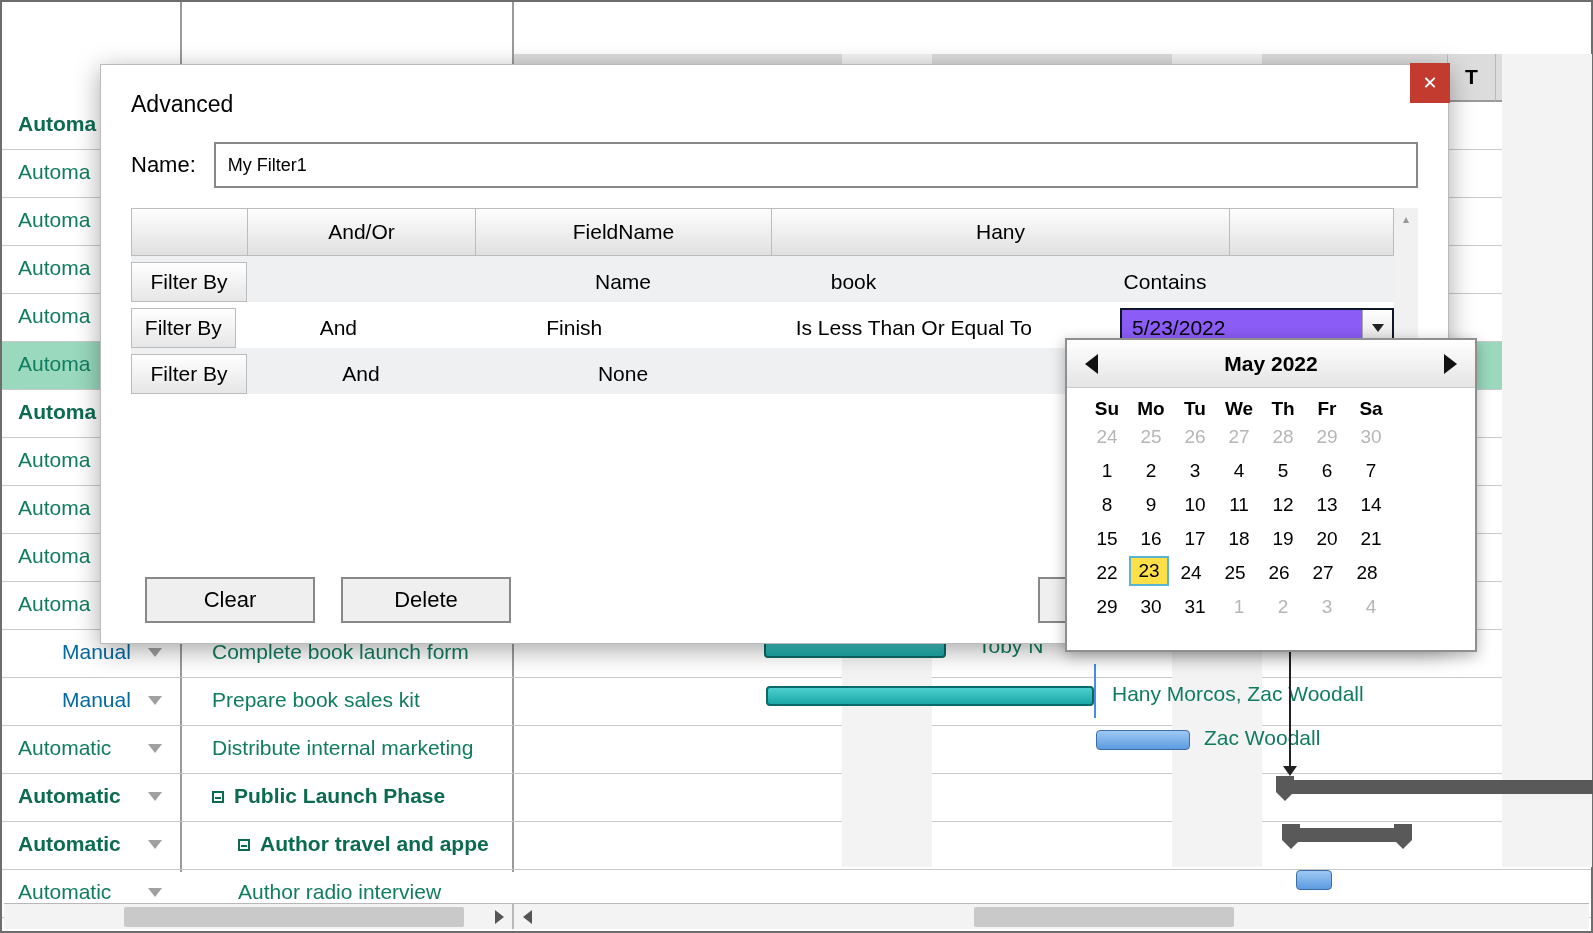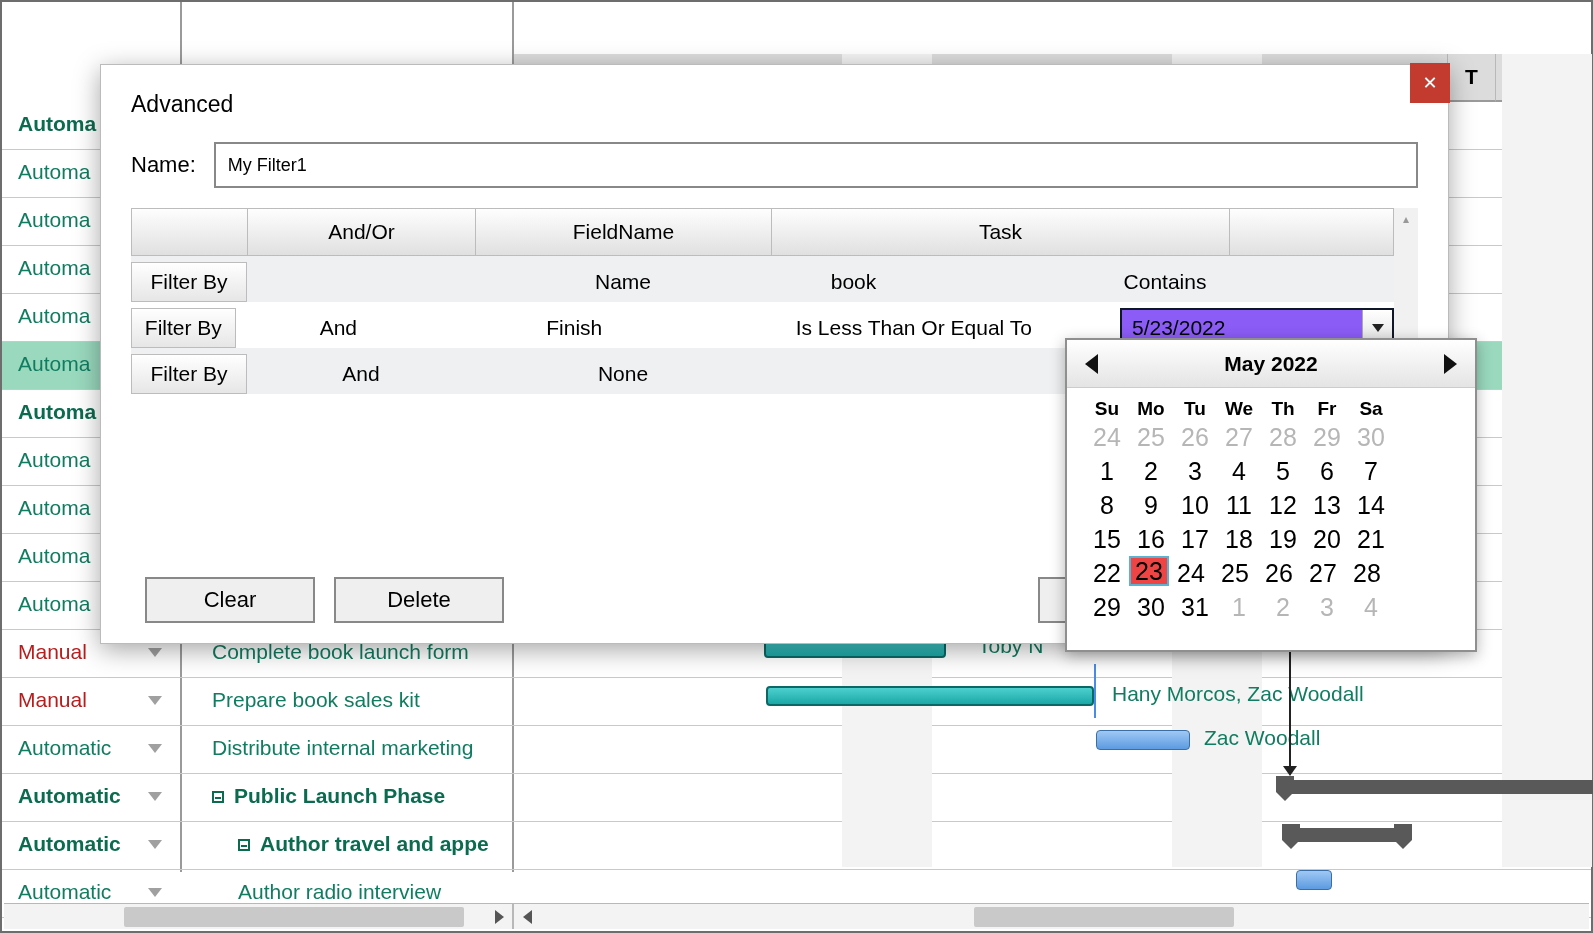--- a/index.html
+++ b/index.html
@@ -12,21 +12,21 @@
   .task-name-h  { position:absolute; left:188px; top:18px; font-weight:bold; }
   .tl-col { position:absolute; top:4px; font-weight:bold; font-size:22px; }
 
   .left-vline1 { position:absolute; left:178px; top:0; width:2px; height:870px; background:#9a9a9a; }
   .left-vline2 { position:absolute; left:510px; top:0; width:2px; height:870px; background:#9a9a9a; }
 
   .task-rows { position:absolute; left:0; top:52px; width:100%; }
   .task-row { height:48px; border-bottom:1px solid #c9c9c9; position:relative; }
   .task-mode { position:absolute; left:16px; top:10px; color:#107c60; }
   .task-mode.bold { font-weight:bold; color:#0b6b4f; }
-  .task-mode.manual { color:#b91c1c; font-weight:normal; }
+  .task-mode.manual { color:#0369a1; font-weight:normal;margin-left:44px; }
   .dropdown-tri { position:absolute; left:146px; top:18px; width:0;height:0;border-left:7px solid transparent;border-right:7px solid transparent;border-top:9px solid #a0a0a0; }
   .task-name { position:absolute; left:210px; top:10px; color:#107c60; white-space:nowrap; overflow:hidden; width:296px; }
   .task-name.bold { font-weight:bold; color:#0b6b4f; }
   .expand-icon { display:inline-block; width:12px; height:12px; border:2px solid #0b6b4f; position:relative; margin-right:10px; vertical-align:middle;}
   .expand-icon::before { content:""; position:absolute; left:1px; right:1px; top:4px; height:2px; background:#0b6b4f; }
   .row-selected { background:#9ad9be; }
 
   
   .gantt-area { position:absolute; left:512px; top:52px; right:0; bottom:64px; }
   .weekend-band { position:absolute; top:0; bottom:0; background:#f3f3f3; width:90px; }
@@ -84,23 +84,23 @@
   .datepicker { position:absolute; left:1063px; top:336px; width:412px; height:314px; background:#fff; border:2px solid #8f8f8f; box-shadow:0 4px 14px rgba(0,0,0,.3); z-index:50;}
   .dp-head { height:48px; background:linear-gradient(#fff,#e4e4e4); border-bottom:1px solid #ccc; display:flex;align-items:center;justify-content:space-between; padding:0 18px;}
   .dp-nav { width:0;height:0;cursor:pointer; }
   .dp-prev { border-top:10px solid transparent;border-bottom:10px solid transparent;border-right:13px solid #111;}
   .dp-next { border-top:10px solid transparent;border-bottom:10px solid transparent;border-left:13px solid #111;}
   .dp-title { font-weight:bold; font-size:21px;}
   .dp-grid { padding:10px 18px 8px;}
   .dp-dow { display:flex; }
   .dp-dow div { width:44px; text-align:center; font-weight:bold; font-size:19px; }
   .dp-week { display:flex; }
-  .dp-day { width:44px; height:34px; display:flex;align-items:center;justify-content:center; font-size:25px; cursor:pointer;}
+  .dp-day { width:44px; height:34px; display:flex;align-items:center;justify-content:center; font-size:19px; cursor:pointer;}
   .dp-day.other { color:#b6b6b6; }
-  .dp-day.sel { background:#ef4444; border:2px solid #5ab3d0; width:40px;height:30px;}
+  .dp-day.sel { background:#fde047; border:2px solid #5ab3d0; width:40px;height:30px;}
 </style>
 </head>
 <body>
 
 <div class="frame">
 
 
   <div class="header-row2"></div>
   <div class="day-cells">
     <div class="day-cell">T</div>
@@ -233,21 +233,21 @@
 
     <div class="filter-grid">
       <div class="fg-scroll">
         <span class="up">▴</span>
         <span class="down">▾</span>
       </div>
       <div class="fg-head">
         <div class="fg-cell-h c0"></div>
         <div class="fg-cell-h c1">And/Or</div>
         <div class="fg-cell-h c2">FieldName</div>
-        <div class="fg-cell-h c3">Task</div>
+        <div class="fg-cell-h c3">Hany</div>
       </div>
       <div id="fg-rows">
           <div class="fg-row alt">
             <div class="fg-cell fg-c0 c0">Filter By</div>
             <div class="fg-cell c1"></div>
             <div class="fg-cell c2">Name</div>
             <div class="fg-cell c4">book</div>
             <div class="fg-cell c3">Contains</div>
           </div>
           <div class="fg-row">
@@ -266,21 +266,21 @@
             <div class="fg-cell c1">And</div>
             <div class="fg-cell c2">None</div>
             <div class="fg-cell c3"></div>
             <div class="fg-cell c4"></div>
           </div>
         </div>
     </div>
 
     <div class="dlg-btns">
       <button class="btn" style="position:absolute;left:14px">Clear</button>
-      <button class="btn" style="position:absolute;left:203px">Delete</button>
+      <button class="btn" style="position:absolute;left:210px">Delete</button>
       <button class="btn" style="position:absolute;right:210px">Apply</button>
       <button class="btn" style="position:absolute;right:14px">OK</button>
     </div>
   </div>
 
   <div class="datepicker">
     <div class="dp-head">
       <div class="dp-nav dp-prev"></div>
       <div class="dp-title">May 2022</div>
       <div class="dp-nav dp-next"></div>

